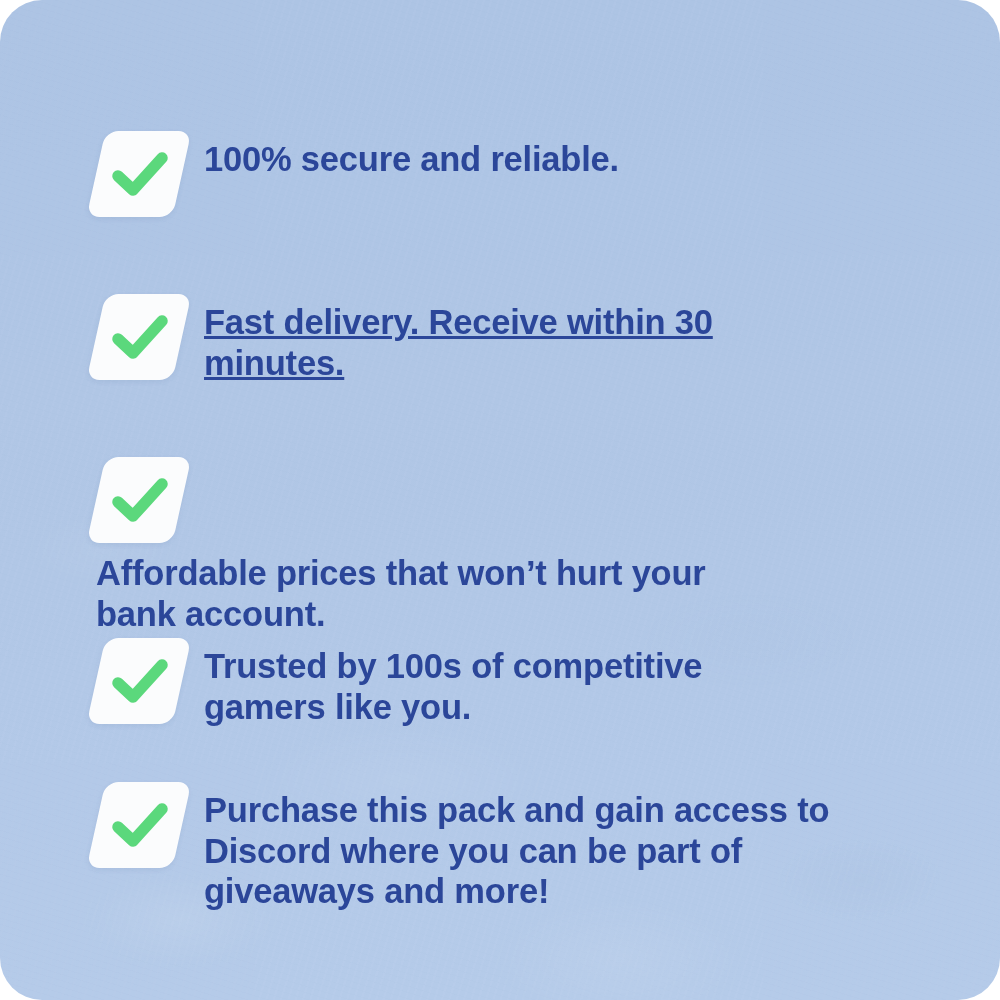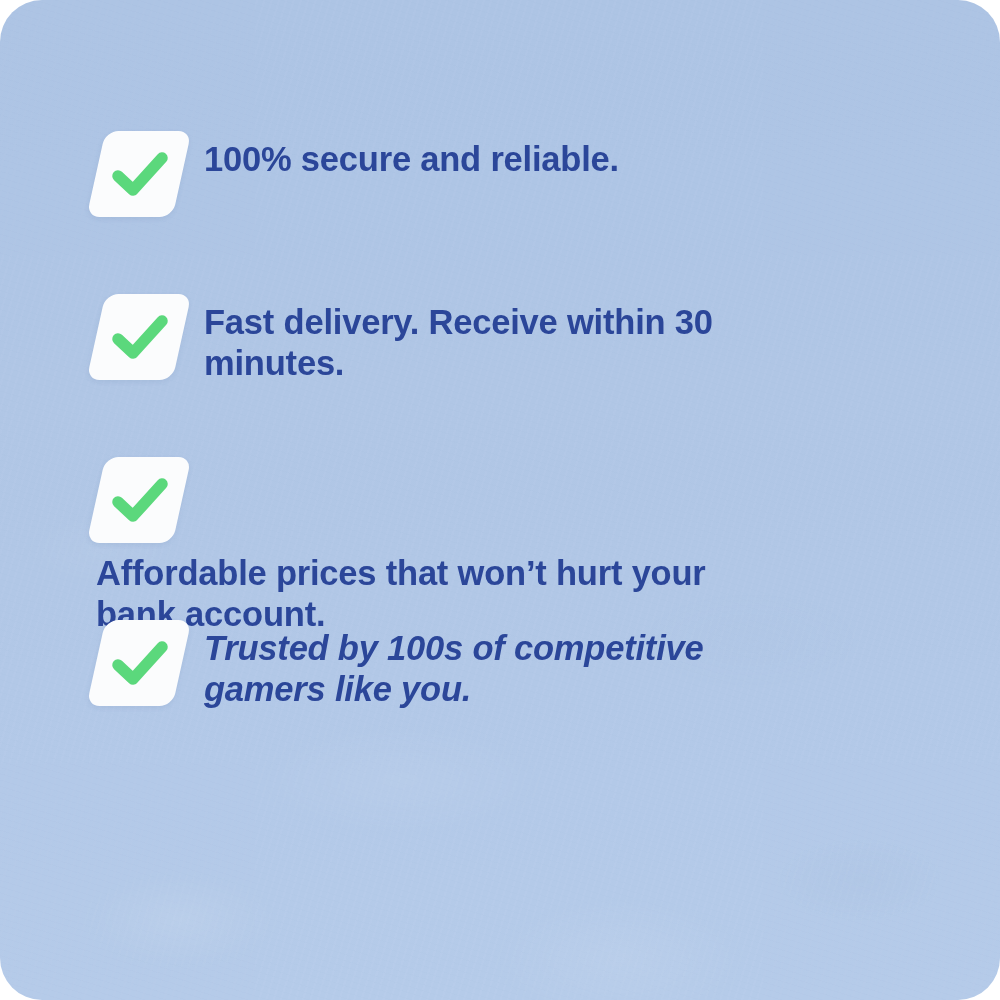--- a/index.html
+++ b/index.html
@@ -100,25 +100,25 @@
     line-height: 1.18;
     letter-spacing: -0.2px;
     max-width: 650px;
     padding-top: 10px;
   }
 
   
   .row-1 { top: 97px;  }
   .row-2 { top: 260px; }
   .row-3 { top: 423px; flex-direction: column; }
-  .row-4 { top: 586px; font-style: italic; }
+  .row-4 { top: 604px; }
   .row-5 { top: 748px; }
 
   .row-1 .benefit-text { max-width: 640px; }
-  .row-2 .benefit-text { max-width: 638px; }
+  .row-2 .benefit-text { max-width: 638px; text-decoration: underline; }
   .row-3 .benefit-text { max-width: 655px; }
   .row-4 .benefit-text { max-width: 625px; }
   .row-5 .benefit-text { max-width: 648px; }
 </style>
 </head>
 <body>
 
 <div id="promo-card">
 
   <div id="card-texture"></div>
@@ -158,15 +158,24 @@
     <div class="benefit-row row-4">
       <div class="check-badge">
         <div class="badge-plate"></div>
         <svg viewBox="0 0 86 86" aria-hidden="true">
           <path d="M22 45 L37 59 L66 27" fill="none" stroke="#5bd87c" stroke-width="11.5" stroke-linecap="round" stroke-linejoin="round"></path>
         </svg>
       </div>
       <div class="benefit-text">Trusted by 100s of competitive gamers like you.</div>
     </div>
 
+    <div class="benefit-row row-5">
+      <div class="check-badge">
+        <div class="badge-plate"></div>
+        <svg viewBox="0 0 86 86" aria-hidden="true">
+          <path d="M22 45 L37 59 L66 27" fill="none" stroke="#5bd87c" stroke-width="11.5" stroke-linecap="round" stroke-linejoin="round"></path>
+        </svg>
+      </div>
+      <div class="benefit-text">Purchase this pack and gain access to Discord where you can be part of giveaways and more!</div>
+    </div>
 
   </div>
 </div>
 
 </body></html>

